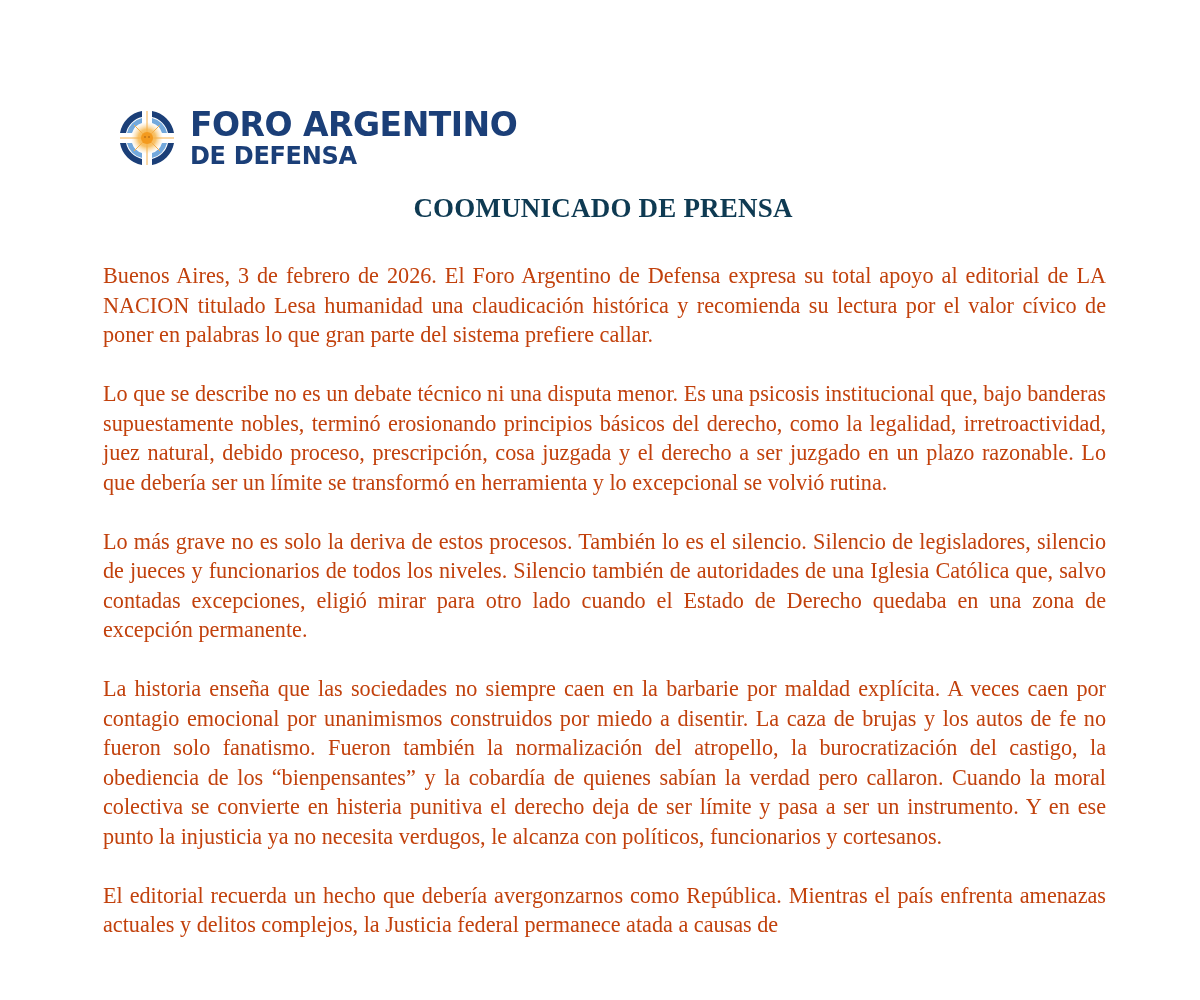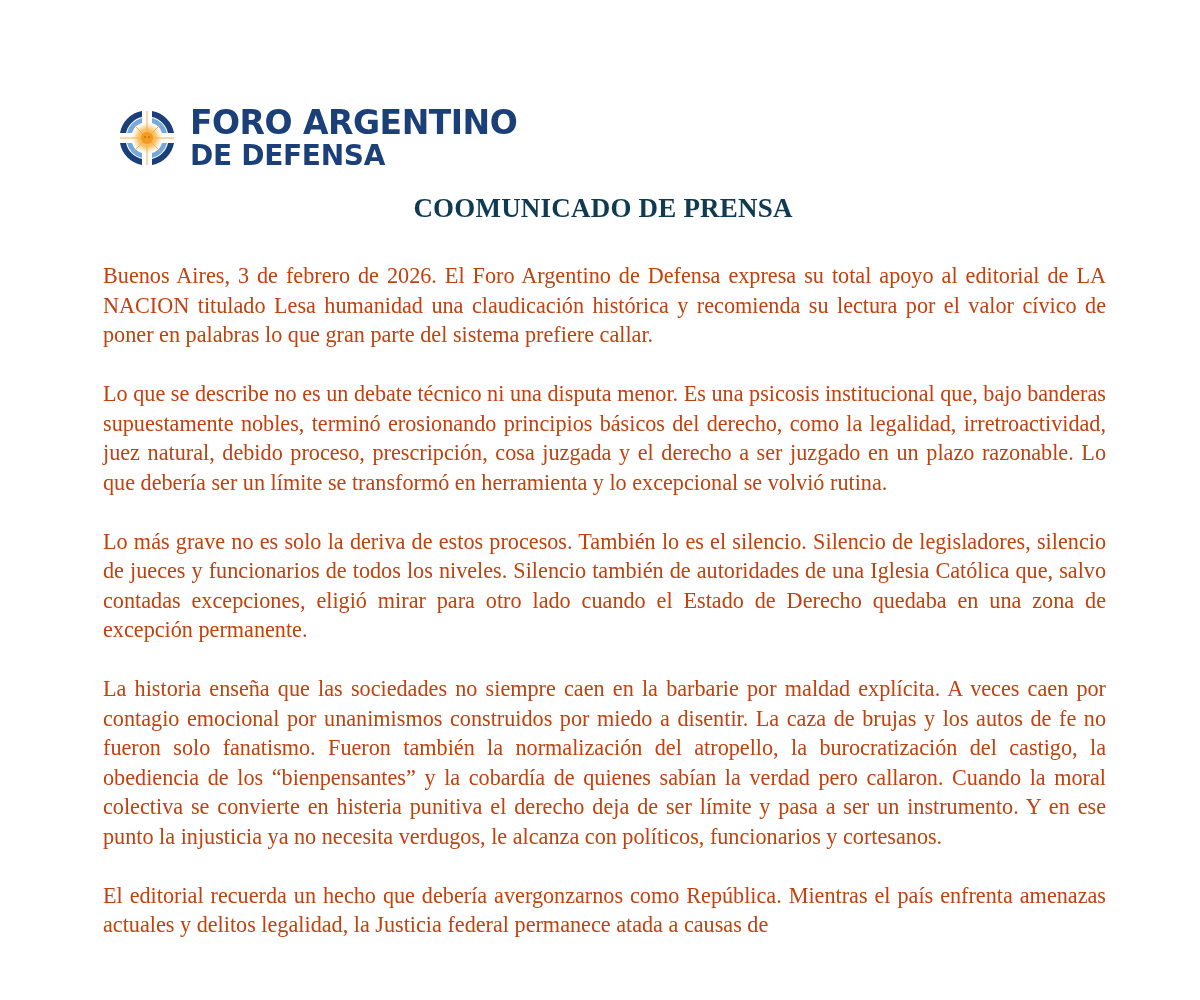--- a/index.html
+++ b/index.html
@@ -2,21 +2,21 @@
 <html><head>
   <meta charset="utf-8">
   <style>
     html, body { margin: 0; padding: 0; background: #ffffff; }
     body { width: 1200px; height: 1000px; overflow: hidden; position: relative; }
     .page { position: absolute; left: 0; top: 0; width: 1200px; height: 1000px; background: #fff; }
     .logo { position: absolute; left: 112px; top: 102px; height: 72px; display: flex; align-items: center; }
     .logo-emblem { width: 70px; height: 70px; position: relative; }
     .logo-text { margin-left: 8px; font-family: "DejaVu Sans", sans-serif; font-weight: bold; color: #1b3f78; line-height: 1; }
     .logo-line1 { font-size: 33px; letter-spacing: -0.5px; display: block; }
-    .logo-line2 { font-size: 28px; letter-spacing: -0.3px; display: block; margin-top: 3px; }
+    .logo-line2 { font-size: 24px; letter-spacing: -0.3px; display: block; margin-top: 3px; }
     .title { position: absolute; left: 0; top: 193px; width: 1206px; text-align: center;
       font-family: "Liberation Serif", serif; font-weight: bold; font-size: 27px; color: #0e3a52; letter-spacing: 0.2px; }
     .body { position: absolute; left: 103px; top: 261px; width: 1003px;
       font-family: "Liberation Serif", serif; font-size: 22.2px; line-height: 29.5px; color: #c2410c; }
     .body p { margin: 0 0 29.5px 0; text-align: justify; text-align-last: left; }
   </style>
 </head>
 <body>
 
 <div class="page">
@@ -60,16 +60,16 @@
     </div>
   </div>
 
   <div class="title">COOMUNICADO DE PRENSA</div>
 
   <div class="body">
     <p>Buenos Aires, 3 de febrero de 2026. El Foro Argentino de Defensa expresa su total apoyo al editorial de LA NACION titulado Lesa humanidad una claudicación histórica y recomienda su lectura por el valor cívico de poner en palabras lo que gran parte del sistema prefiere callar.</p>
     <p>Lo que se describe no es un debate técnico ni una disputa menor. Es una psicosis institucional que, bajo banderas supuestamente nobles, terminó erosionando principios básicos del derecho, como la legalidad, irretroactividad, juez natural, debido proceso, prescripción, cosa juzgada y el derecho a ser juzgado en un plazo razonable. Lo que debería ser un límite se transformó en herramienta y lo excepcional se volvió rutina.</p>
     <p>Lo más grave no es solo la deriva de estos procesos. También lo es el silencio. Silencio de legisladores, silencio de jueces y funcionarios de todos los niveles. Silencio también de autoridades de una Iglesia Católica que, salvo contadas excepciones, eligió mirar para otro lado cuando el Estado de Derecho quedaba en una zona de excepción permanente.</p>
     <p>La historia enseña que las sociedades no siempre caen en la barbarie por maldad explícita. A veces caen por contagio emocional por unanimismos construidos por miedo a disentir. La caza de brujas y los autos de fe no fueron solo fanatismo. Fueron también la normalización del atropello, la burocratización del castigo, la obediencia de los “bienpensantes” y la cobardía de quienes sabían la verdad pero callaron. Cuando la moral colectiva se convierte en histeria punitiva el derecho deja de ser límite y pasa a ser un instrumento. Y en ese punto la injusticia ya no necesita verdugos, le alcanza con políticos, funcionarios y cortesanos.</p>
-    <p>El editorial recuerda un hecho que debería avergonzarnos como República. Mientras el país enfrenta amenazas actuales y delitos legalidad, la Justicia federal permanece atada a causas de</p>
+    <p>El editorial recuerda un hecho que debería avergonzarnos como República. Mientras el país enfrenta amenazas actuales y delitos complejos, la Justicia federal permanece atada a causas de</p>
   </div>
 
 </div>
 
 </body></html>

